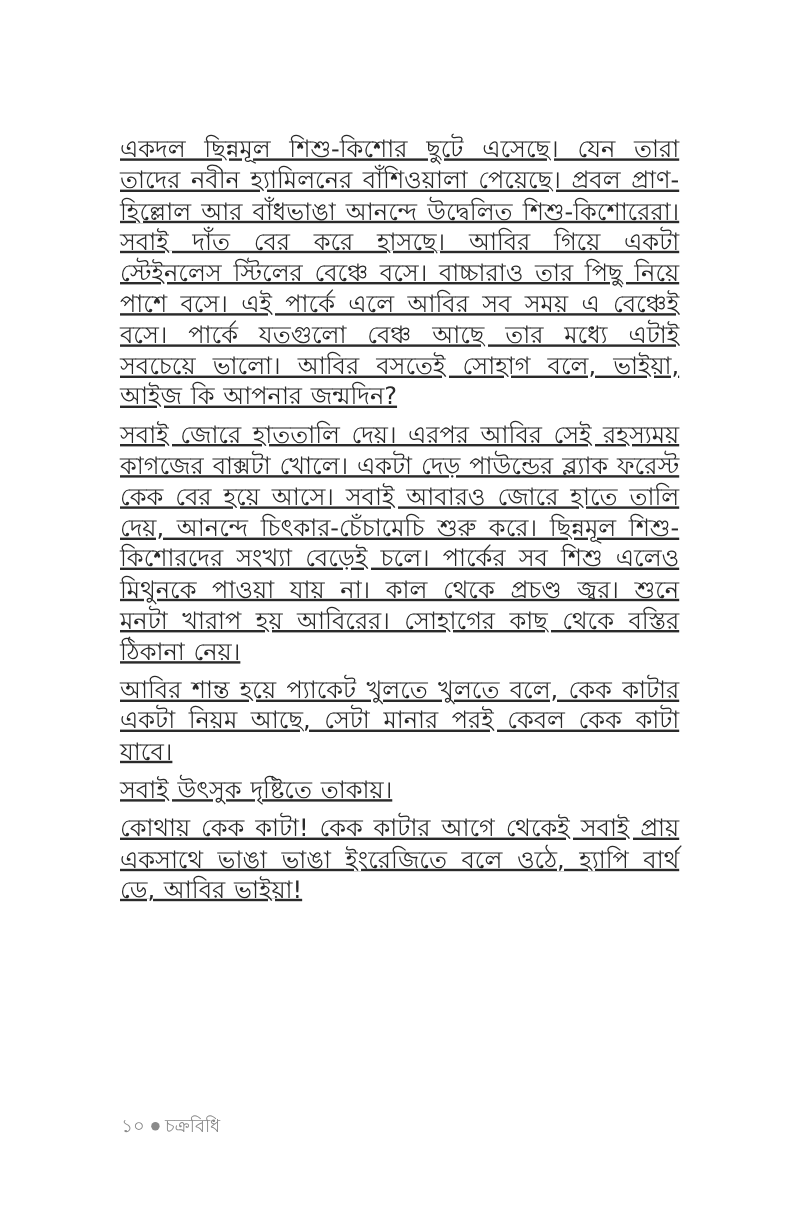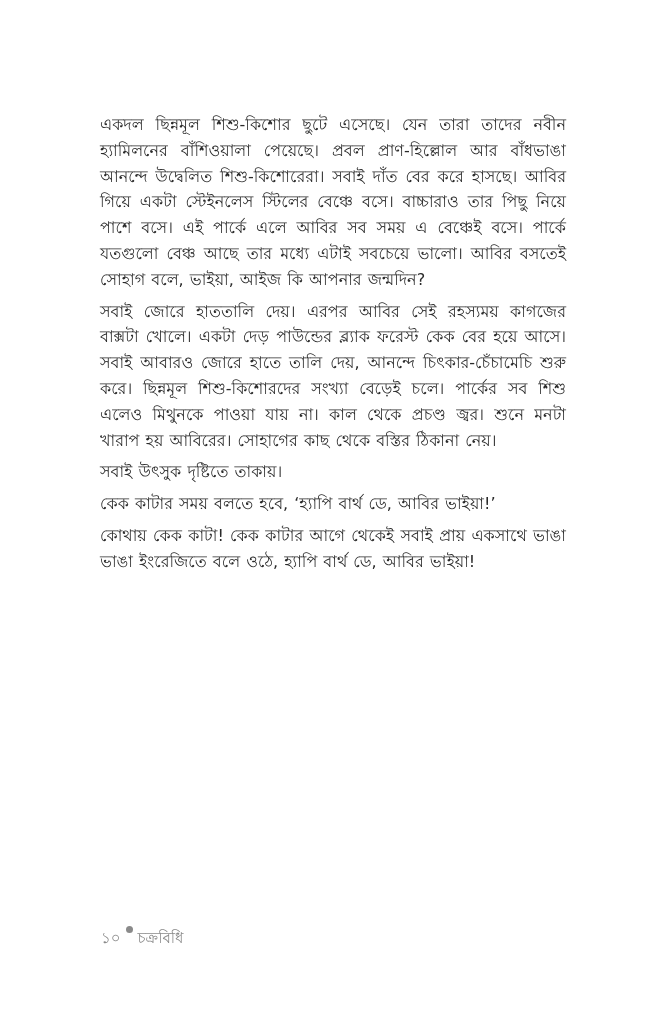--- a/index.html
+++ b/index.html
@@ -16,53 +16,54 @@
       color: #2a2a2a;
     }
     .page {
       position: absolute;
       left: 100px;
       top: 112px;
       width: 466px;
     }
     .para {
       margin: 0 0 6px 0;
-      font-size: 16px;
+      font-size: 20px;
       line-height: 25.8px;
       text-align: justify;
       text-align-last: left;
       letter-spacing: 0;
       word-spacing: 1px;
+      text-decoration: underline;
     }
     .footer {
       position: absolute;
       left: 101px;
       top: 926px;
       font-size: 15px;
       color: #8a8a8a;
       display: flex;
-      align-items: flex-start;
+      align-items: center;
       gap: 5px;
     }
     .bullet {
       display: inline-block;
       width: 7px;
       height: 7px;
       border-radius: 50%;
       background: #8a8a8a;
     }
   </style>
 </head>
 <body>
 
 <div class="page">
   <p class="para">একদল ছিন্নমূল শিশু-কিশোর ছুটে এসেছে। যেন তারা তাদের নবীন হ্যামিলনের বাঁশিওয়ালা পেয়েছে। প্রবল প্রাণ-হিল্লোল আর বাঁধভাঙা আনন্দে উদ্বেলিত শিশু-কিশোরেরা। সবাই দাঁত বের করে হাসছে। আবির গিয়ে একটা স্টেইনলেস স্টিলের বেঞ্চে বসে। বাচ্চারাও তার পিছু নিয়ে পাশে বসে। এই পার্কে এলে আবির সব সময় এ বেঞ্চেই বসে। পার্কে যতগুলো বেঞ্চ আছে তার মধ্যে এটাই সবচেয়ে ভালো। আবির বসতেই সোহাগ বলে, ভাইয়া, আইজ কি আপনার জন্মদিন?</p>
   <p class="para">সবাই জোরে হাততালি দেয়। এরপর আবির সেই রহস্যময় কাগজের বাক্সটা খোলে। একটা দেড় পাউন্ডের ব্ল্যাক ফরেস্ট কেক বের হয়ে আসে। সবাই আবারও জোরে হাতে তালি দেয়, আনন্দে চিৎকার-চেঁচামেচি শুরু করে। ছিন্নমূল শিশু-কিশোরদের সংখ্যা বেড়েই চলে। পার্কের সব শিশু এলেও মিথুনকে পাওয়া যায় না। কাল থেকে প্রচণ্ড জ্বর। শুনে মনটা খারাপ হয় আবিরের। সোহাগের কাছ থেকে বস্তির ঠিকানা নেয়।</p>
+  <p class="para">আবির শান্ত হয়ে প্যাকেট খুলতে খুলতে বলে, কেক কাটার একটা নিয়ম আছে, সেটা মানার পরই কেবল কেক কাটা যাবে।</p>
   <p class="para">সবাই উৎসুক দৃষ্টিতে তাকায়।</p>
-  <p class="para">কেক কাটার সময় বলতে হবে, ‘হ্যাপি বার্থ ডে, আবির ভাইয়া!’</p>
   <p class="para">কোথায় কেক কাটা! কেক কাটার আগে থেকেই সবাই প্রায় একসাথে ভাঙা ভাঙা ইংরেজিতে বলে ওঠে, হ্যাপি বার্থ ডে, আবির ভাইয়া!</p>
 </div>
 
 <div class="footer">
   <span>১০</span>
   <span class="bullet"></span>
   <span>চক্রবিধি</span>
 </div>
 
 </body></html>

